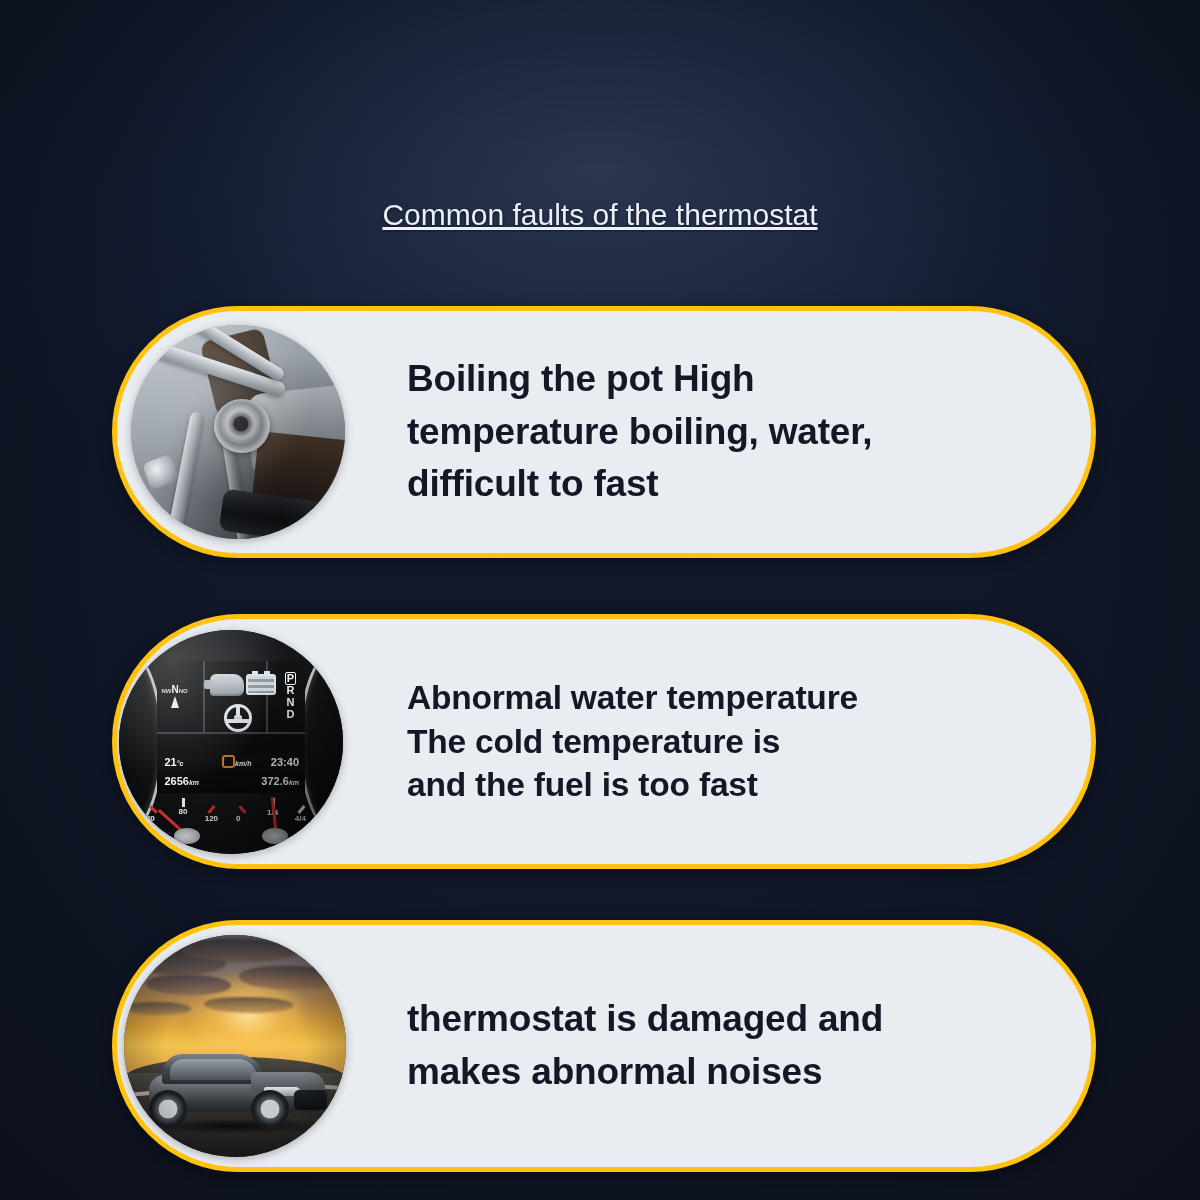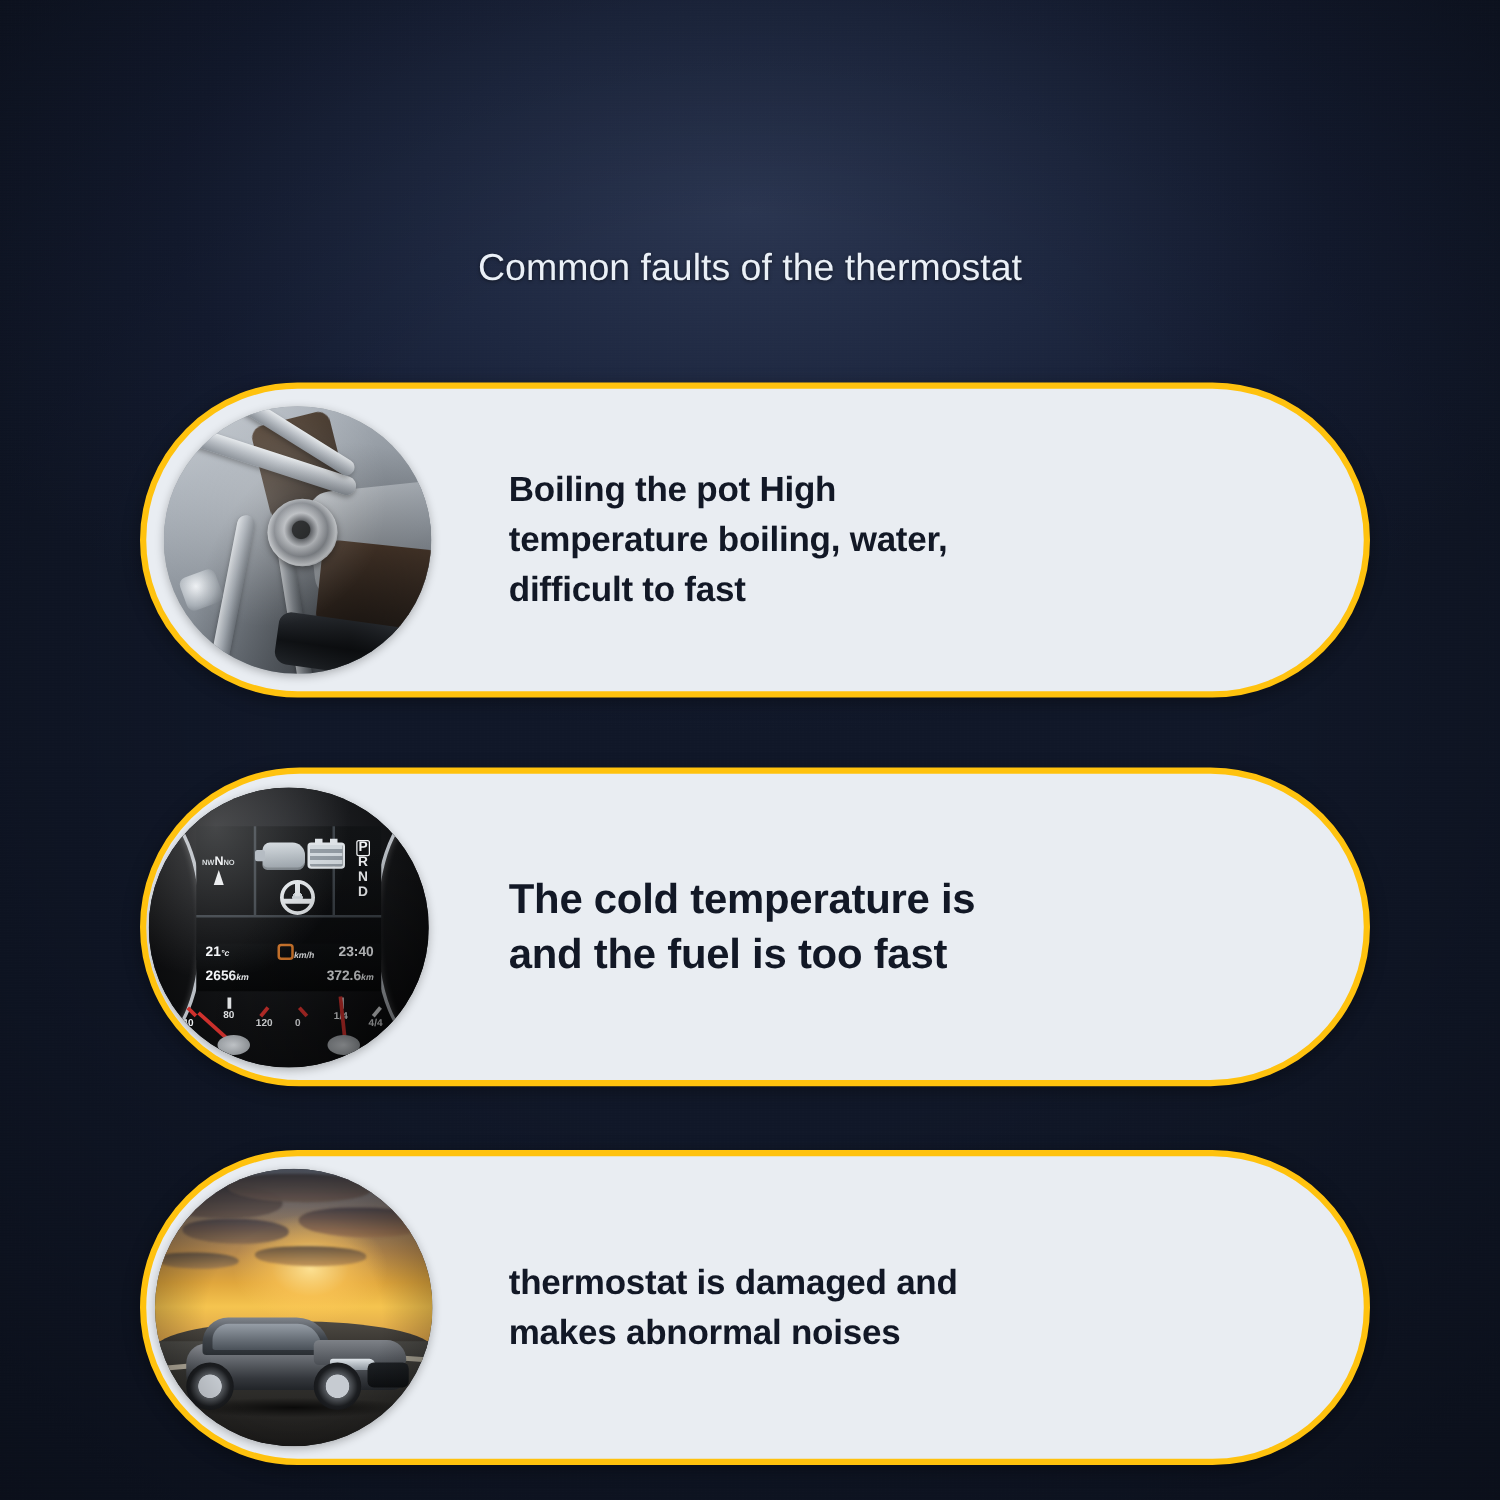--- a/index.html
+++ b/index.html
@@ -56,21 +56,21 @@
   .subtitle {
     position:absolute;
     left:0; right:0; top:196px;
     text-align:center;
     color:#EAF0F7;
     font-size:30px;
     line-height:1.24;
     font-weight:400;
     text-shadow:0 1px 3px rgba(0,0,0,.5);
   }
-  .subtitle span { display:block; }
+  .subtitle span { display:block;text-decoration:underline; }
 
   
   .card {
     position:absolute;
     left:112px;
     width:984px;
     background:#E9EDF2;
     border:5px solid #FFC20E;
     border-radius:130px;
     overflow:hidden;
@@ -102,21 +102,21 @@
   .card-1 .thumb { margin-left:10px; }
   .card-2 .thumb { width:224px; height:224px; margin-left:-4px; }
   .card-3 .thumb { width:222px; height:222px; margin-left:4px; }
 
   .card-text {
     flex:1 1 auto;
     padding-left:58px;
     padding-right:40px;
     color:#121826;
     font-weight:bold;
-    font-size:28px;
+    font-size:37px;
     line-height:1.42;
     letter-spacing:-0.2px;
   }
   .card-2 .card-text { font-size:33.5px; line-height:1.30; }
   .card-text span { display:block; white-space:pre; }
 
   
   .engine { position:absolute; inset:0; background:#8e949b; }
   .engine .e-base{
     position:absolute; inset:0;
@@ -499,20 +499,21 @@
               <i class="nd" style="transform:rotate(-6deg);"></i>
               <i class="hub"></i>
             </div>
           </div>
 
           <div class="glare"></div>
         </div>
       </div>
     </div>
     <div class="card-text">
+      <span>Abnormal water temperature</span>
       <span>The cold temperature is</span>
       <span>and the fuel is too fast</span>
     </div>
   </div>
 
   <div class="card card-3">
     <div class="thumb-wrap">
       <div class="thumb">
         <div class="sunset">
           <div class="sky"></div>

